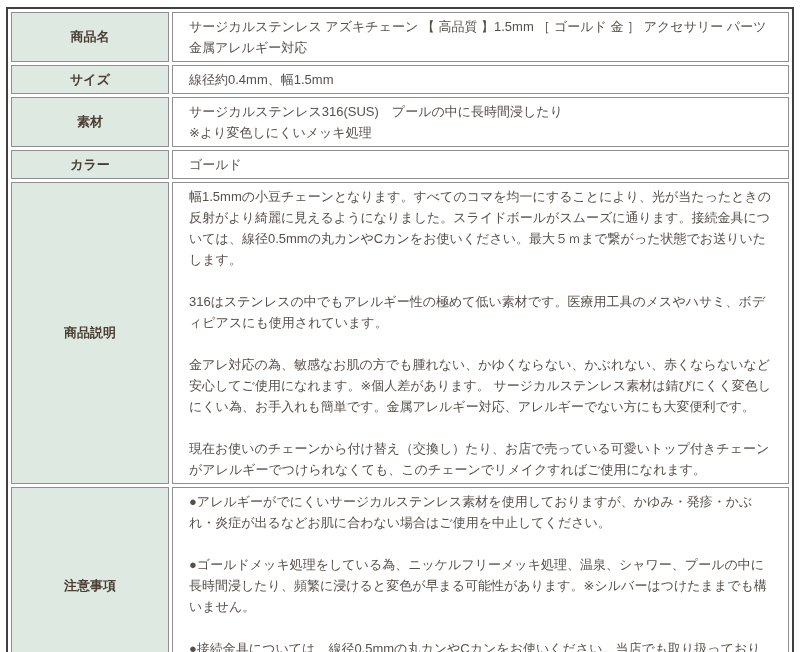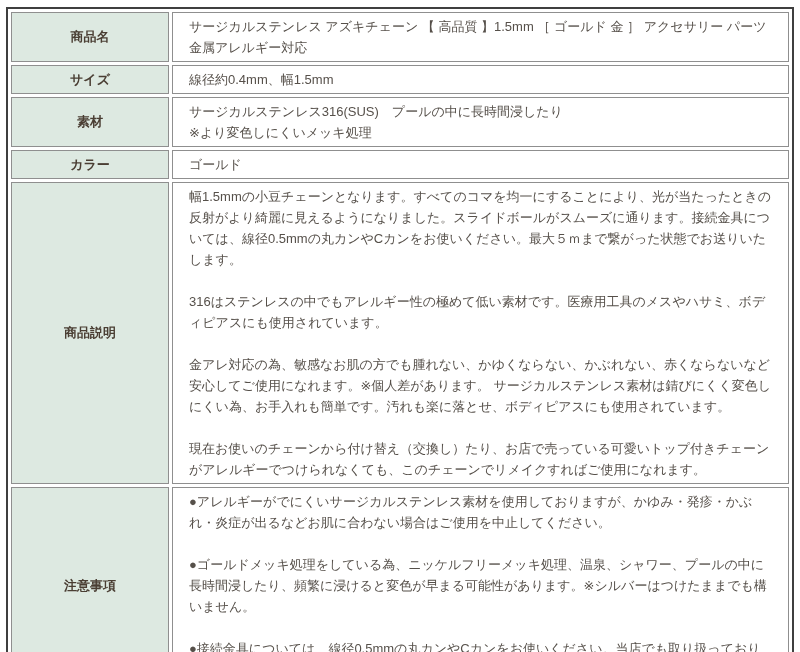--- a/index.html
+++ b/index.html
@@ -92,21 +92,21 @@
           <th>カラー</th>
           <td>
             <p>ゴールド</p>
           </td>
         </tr>
         <tr>
           <th>商品説明</th>
           <td>
             <p>幅1.5mmの小豆チェーンとなります。すべてのコマを均一にすることにより、光が当たったときの反射がより綺麗に見えるようになりました。スライドボールがスムーズに通ります。接続金具については、線径0.5mmの丸カンやCカンをお使いください。最大５ｍまで繋がった状態でお送りいたします。</p>
             <p>316はステンレスの中でもアレルギー性の極めて低い素材です。医療用工具のメスやハサミ、ボディピアスにも使用されています。</p>
-            <p>金アレ対応の為、敏感なお肌の方でも腫れない、かゆくならない、かぶれない、赤くならないなど安心してご使用になれます。※個人差があります。 サージカルステンレス素材は錆びにくく変色しにくい為、お手入れも簡単です。汚れも楽に落とせ、ボディピアスにも使用されています。</p>
+            <p>金アレ対応の為、敏感なお肌の方でも腫れない、かゆくならない、かぶれない、赤くならないなど安心してご使用になれます。※個人差があります。 サージカルステンレス素材は錆びにくく変色しにくい為、お手入れも簡単です。金属アレルギー対応、アレルギーでない方にも大変便利です。</p>
             <p>現在お使いのチェーンから付け替え（交換し）たり、お店で売っている可愛いトップ付きチェーンがアレルギーでつけられなくても、このチェーンでリメイクすればご使用になれます。</p>
           </td>
         </tr>
         <tr>
           <th>注意事項</th>
           <td>
             <p>●アレルギーがでにくいサージカルステンレス素材を使用しておりますが、かゆみ・発疹・かぶれ・炎症が出るなどお肌に合わない場合はご使用を中止してください。</p>
             <p>●ゴールドメッキ処理をしている為、ニッケルフリーメッキ処理、温泉、シャワー、プールの中に長時間浸したり、頻繁に浸けると変色が早まる可能性があります。※シルバーはつけたままでも構いません。</p>
             <p>●接続金具については、線径0.5mmの丸カンやCカンをお使いください。当店でも取り扱っております。なお、カン類はチェーンの一番端のコマにしか入りませんので、予めご了承ください。</p>
           </td>

